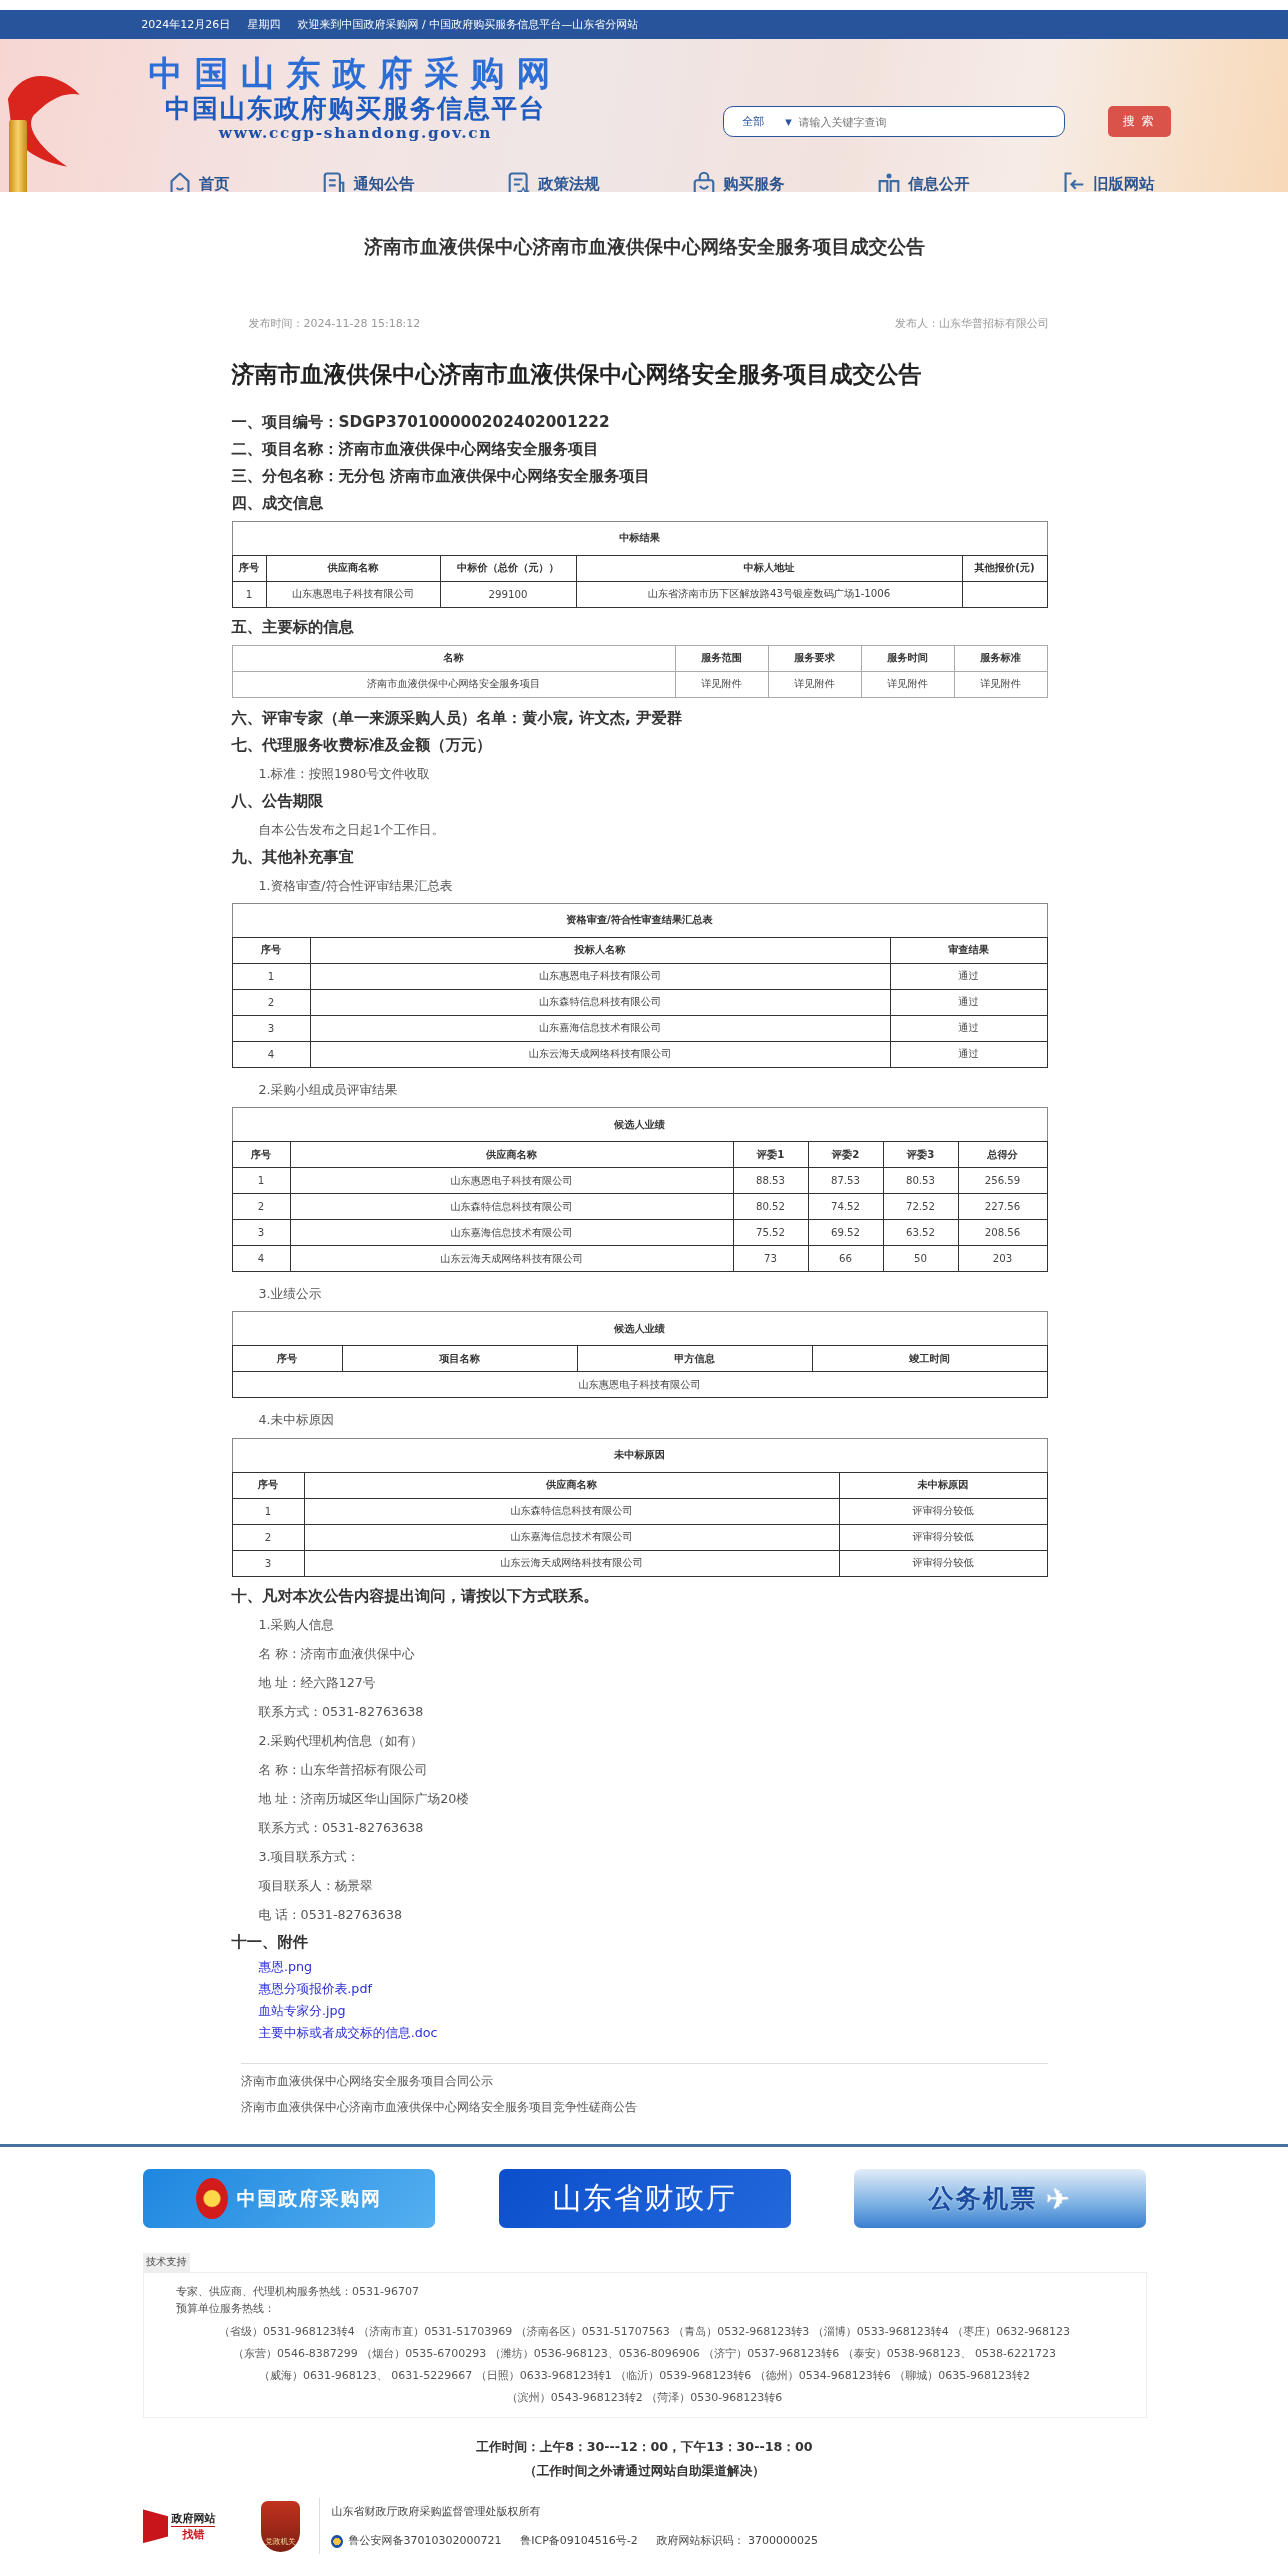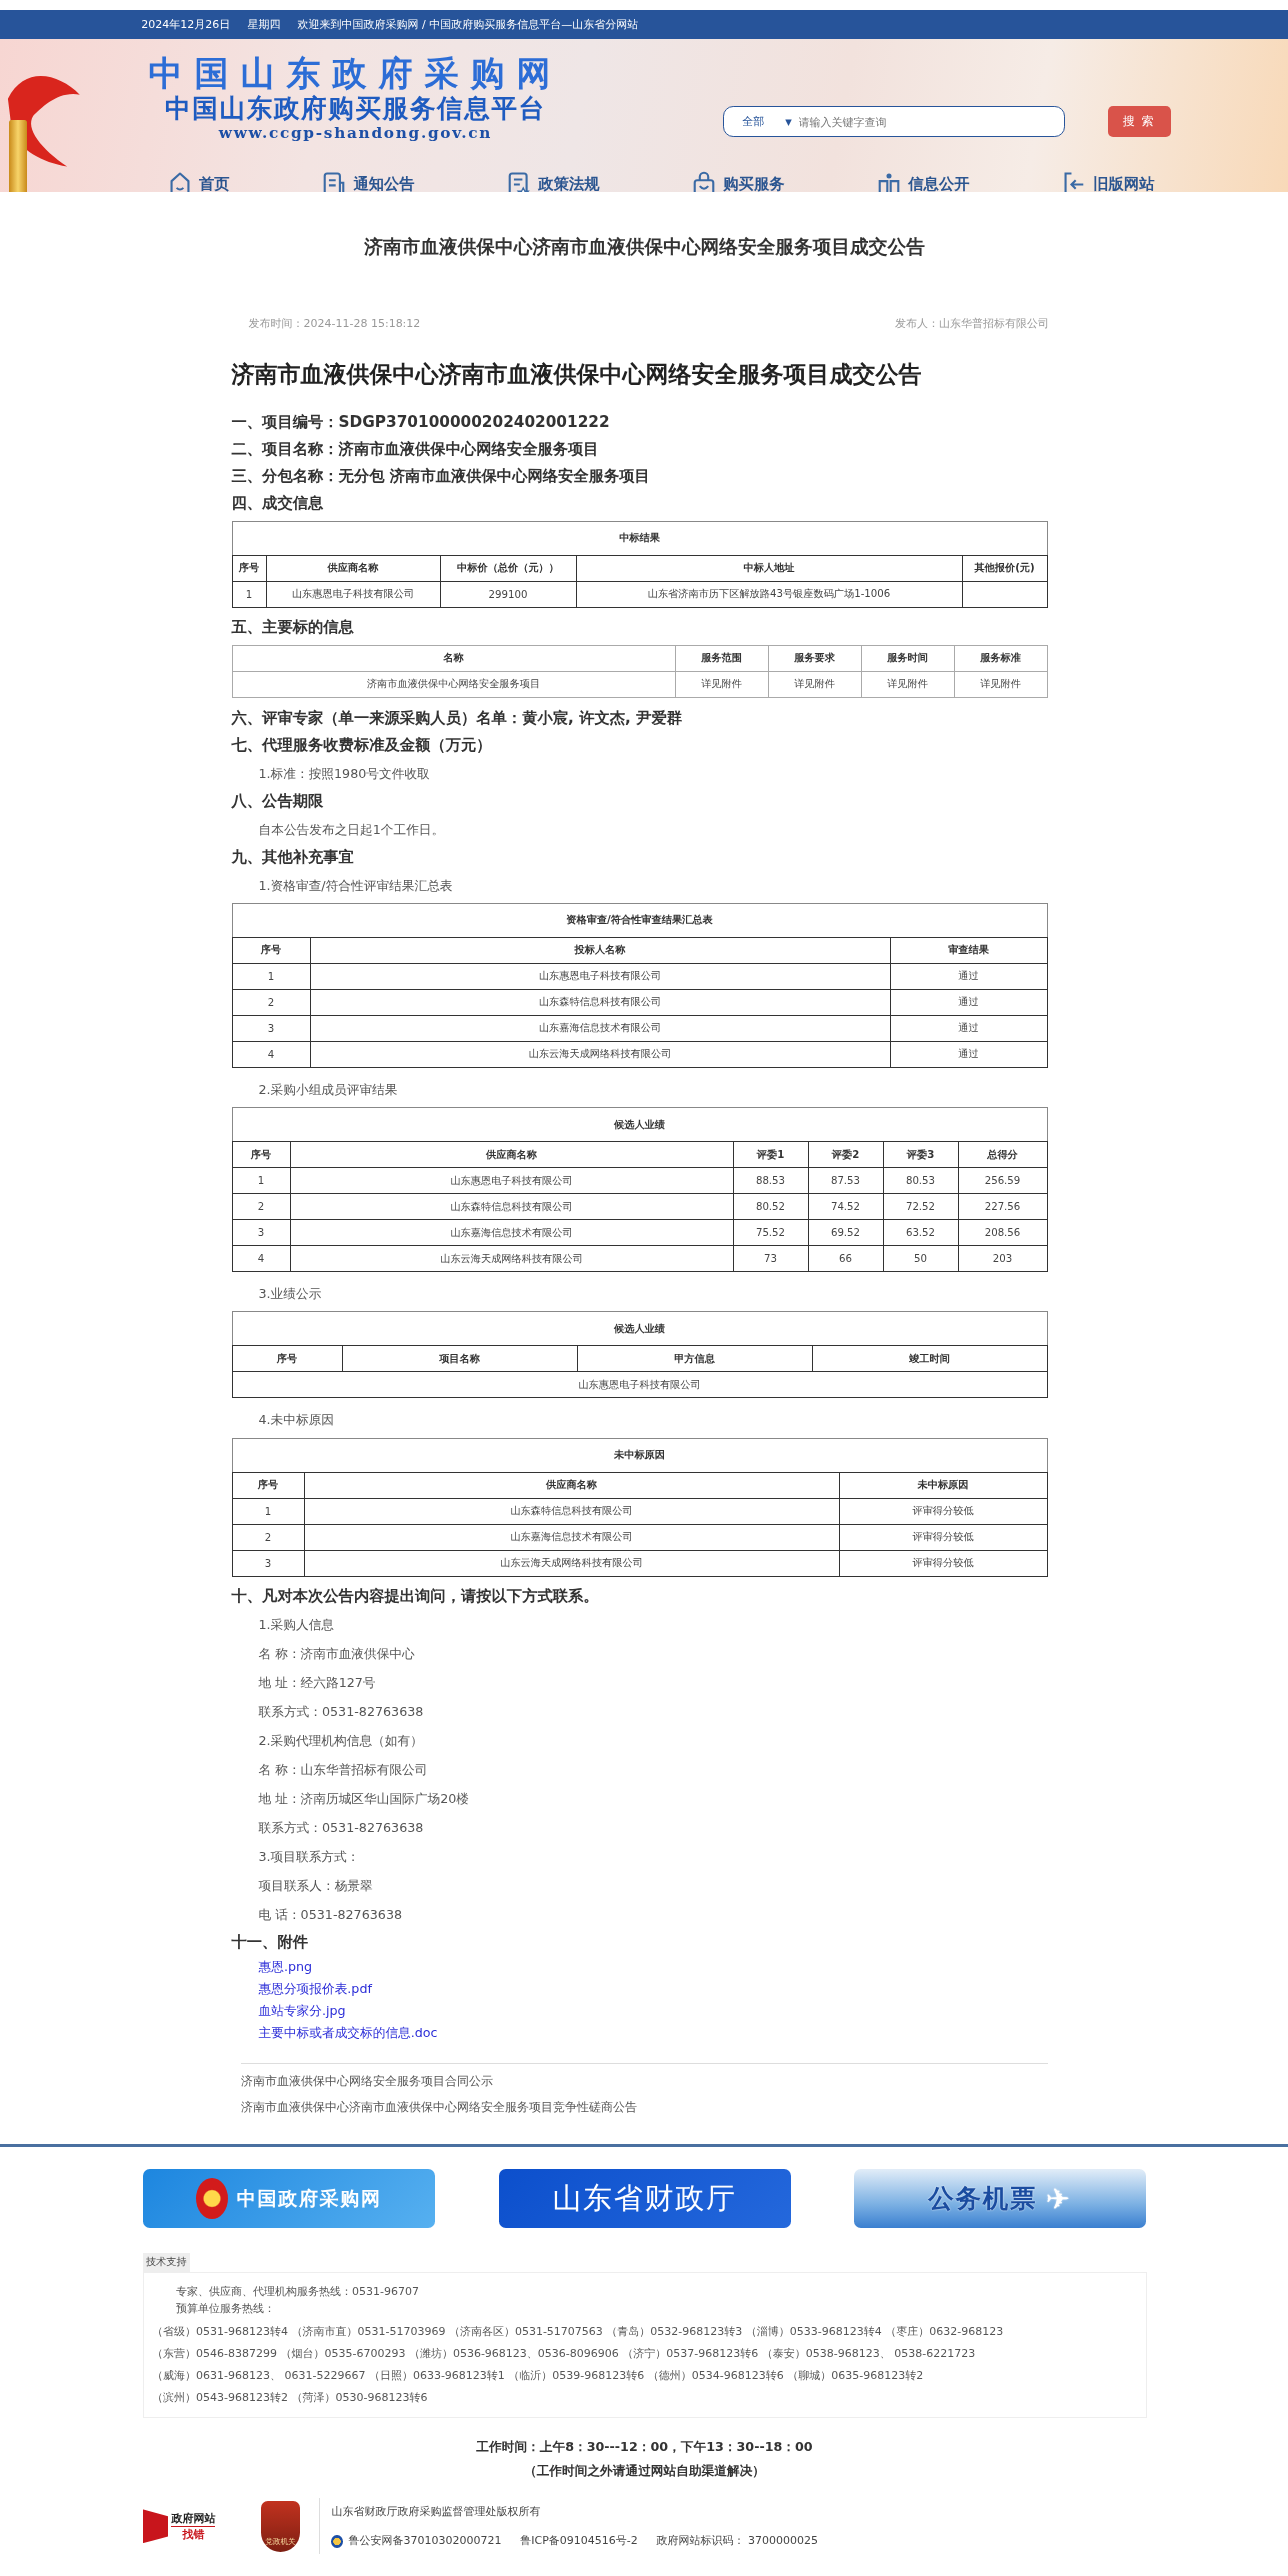--- a/index.html
+++ b/index.html
@@ -63,21 +63,21 @@
   .links a { width: 292px; height: 59px; border-radius: 6.8px; display: flex; align-items: center; justify-content: center; color: #fff; font-weight: bold; font-size: 19px; letter-spacing: 1.7px; gap: 8.5px; }
   .links .l1 { background: linear-gradient(135deg,#1d86df,#56b0f0); }
   .links .l2 { background: linear-gradient(135deg,#0c4fcc,#2468dc); font-weight: normal; font-size: 29px; }
   .links .l3 { background: linear-gradient(180deg,#e2edf8,#7bb0e3 60%,#3a7fd0); color: #1a4ca0; text-shadow: 0 0 1.7px #fff; font-size: 25.5px; }
   .emblem { width: 32px; height: 41px; border-radius: 50%; background: radial-gradient(circle,#ffd84a 30%,#d21b1b 35%); display: inline-block; }
 
   .support { width: 1004px; margin: 24px auto 0; }
   .support .tab { display: inline-block; background: #eee; font-size: 10.2px; padding: 2.5px 3.4px; color: #444; }
   .support .box { border: 0.8px solid #eee; padding: 10.2px 8.5px 8.5px; font-size: 11px; color: #555; line-height: 22px; }
   .support .box .left { padding-left: 24px; line-height: 17px; margin-bottom: 3.4px; }
-  .support .box .center { }
+  .support .box .center { text-align: center; }
 
   .worktime { text-align: center; font-size: 12.7px; font-weight: bold; color: #333; line-height: 24px; margin-top: 17px; }
   .worktime .w2 { font-weight: bold; font-size: 12.7px; }
 
   .bottom { width: 1004px; margin: 15.3px auto 25.5px; display: flex; align-items: center; }
   .badge1 { width: 93px; display: flex; align-items: center; gap: 3.4px; }
   .badge1 .mag { width: 25.5px; height: 34px; background: #c8151c; clip-path: polygon(0 0,100% 20%,100% 80%,0 100%); }
   .badge1 .txt { font-size: 11px; font-weight: bold; color: #222; text-align: center; line-height: 15.3px; }
   .badge1 .txt .r { color: #c8151c; border-top: 1.7px solid #c8151c; }
   .badge2 { width: 39px; height: 51px; margin-left: 25.5px; background: linear-gradient(180deg,#c2321f,#7d1f12); border-radius: 6.8px 6.8px 19.5px 19.5px; display: flex; align-items: flex-end; justify-content: center; color: #f8dca0; font-size: 7.6px; padding-bottom: 5.1px; }

